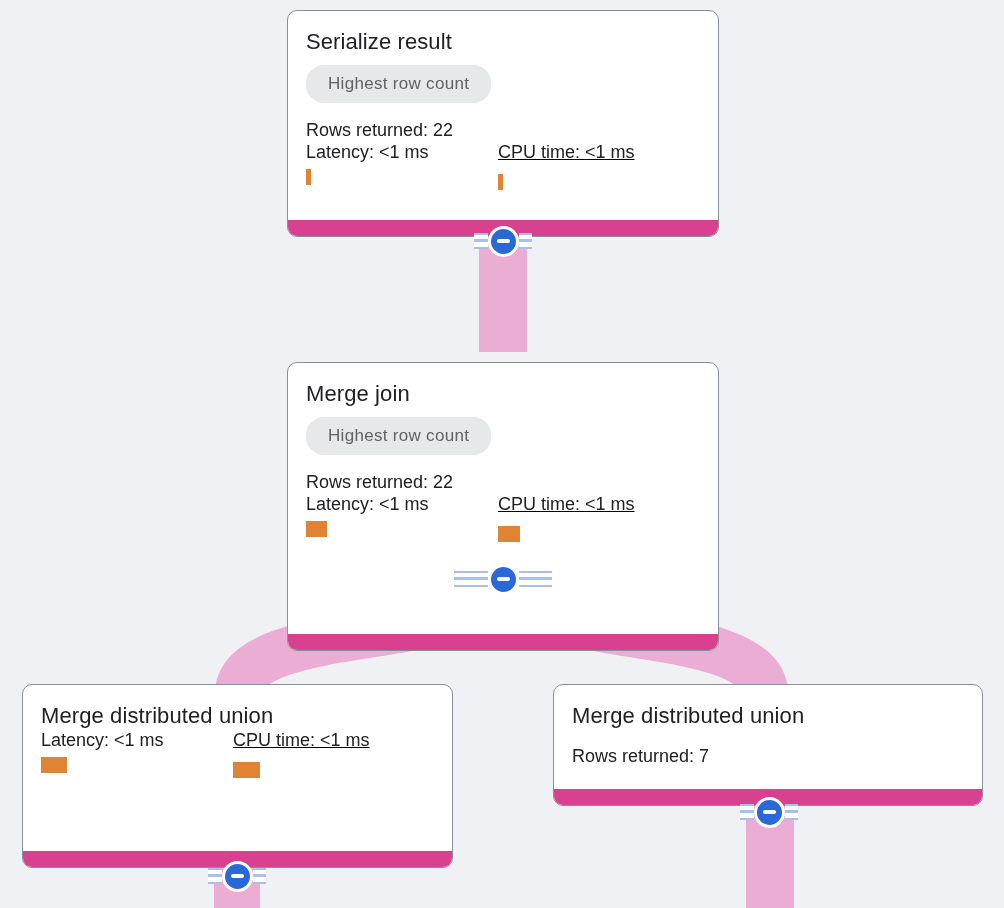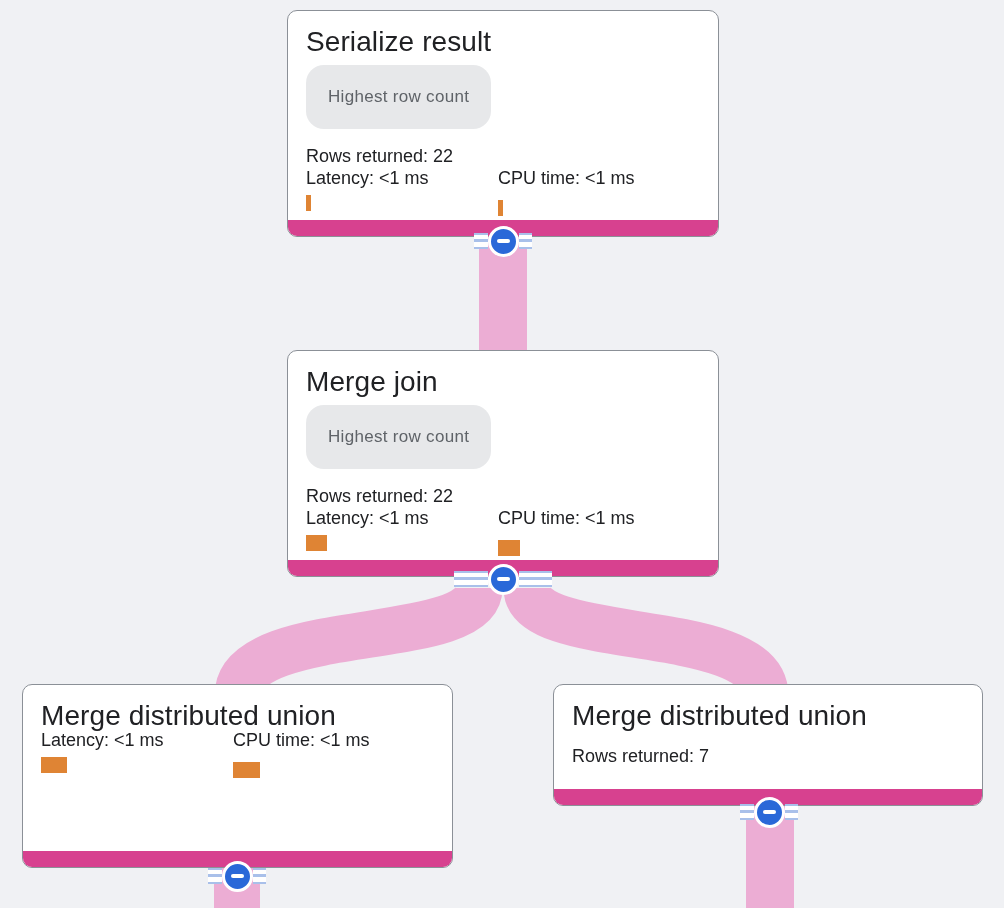--- a/index.html
+++ b/index.html
@@ -12,33 +12,33 @@
   .edge-fill{fill:var(--flow-pink,#ecadd4);}
   .edge-stroke{fill:none;stroke:var(--flow-pink,#ecadd4);stroke-width:47;}
 
   .card{
     position:absolute;z-index:1;box-sizing:border-box;
     background:#ffffff;border:1px solid var(--card-border,#8b9097);
     border-radius:10px;overflow:hidden;cursor:pointer;
   }
   .card-body{padding:18px 20px 0 18px;}
   .node-title{
-    font-size:28px;line-height:26px;font-weight:500;
+    font-size:22px;line-height:26px;font-weight:500;
     color:var(--text-dark,#202124);letter-spacing:.1px;
   }
   .badge-row{margin-top:10px;}
   .badge{
-    display:inline-block;padding:21px 22px;border-radius:18px;
+    display:inline-block;padding:8px 22px;border-radius:18px;
     background:var(--badge-bg,#e7e8ea);color:var(--badge-text,#5f6368);
     font-size:17px;line-height:22px;font-weight:500;letter-spacing:.3px;
   }
   .rows-line{margin-top:16px;font-size:18px;line-height:22px;color:var(--text-dark,#202124);}
   .metrics{display:flex;}
   .metric{width:192px;}
-  .metric.cpu{width:auto;}
+  .metric.cpu{width:auto;text-decoration:underline;}
   .metric-label{font-size:18px;line-height:22px;color:var(--text-dark,#202124);}
   .bar{margin-top:6px;background:var(--bar-orange,#df8434);}
   .metric.cpu .bar{margin-top:11px;}
   .accent{
     position:absolute;left:0;right:0;bottom:0;height:16px;
     background:var(--accent-magenta,#d7418f);
   }
 
   .collapse{
     position:absolute;z-index:2;height:26px;
@@ -87,21 +87,21 @@
         </div>
         <div class="metric cpu">
           <div class="metric-label">CPU time: &lt;1 ms</div>
           <div class="bar" style="width: 5px; height: 16px;"></div>
         </div>
       </div>
     </div>
     <div class="accent"></div>
   </div>
 
-  <div class="card" style="left:287px;top:350px;width:432px;height:227px">
+  <div class="card" style="left:287px;top:362px;width:432px;height:289px">
     <div class="card-body">
       <div class="node-title">Merge join</div>
       <div class="badge-row">
         <span class="badge">Highest row count</span>
       </div>
       <div class="rows-line">Rows returned: 22</div>
       <div class="metrics">
         <div class="metric">
           <div class="metric-label">Latency: &lt;1 ms</div>
           <div class="bar" style="width: 21px; height: 16px;"></div>

